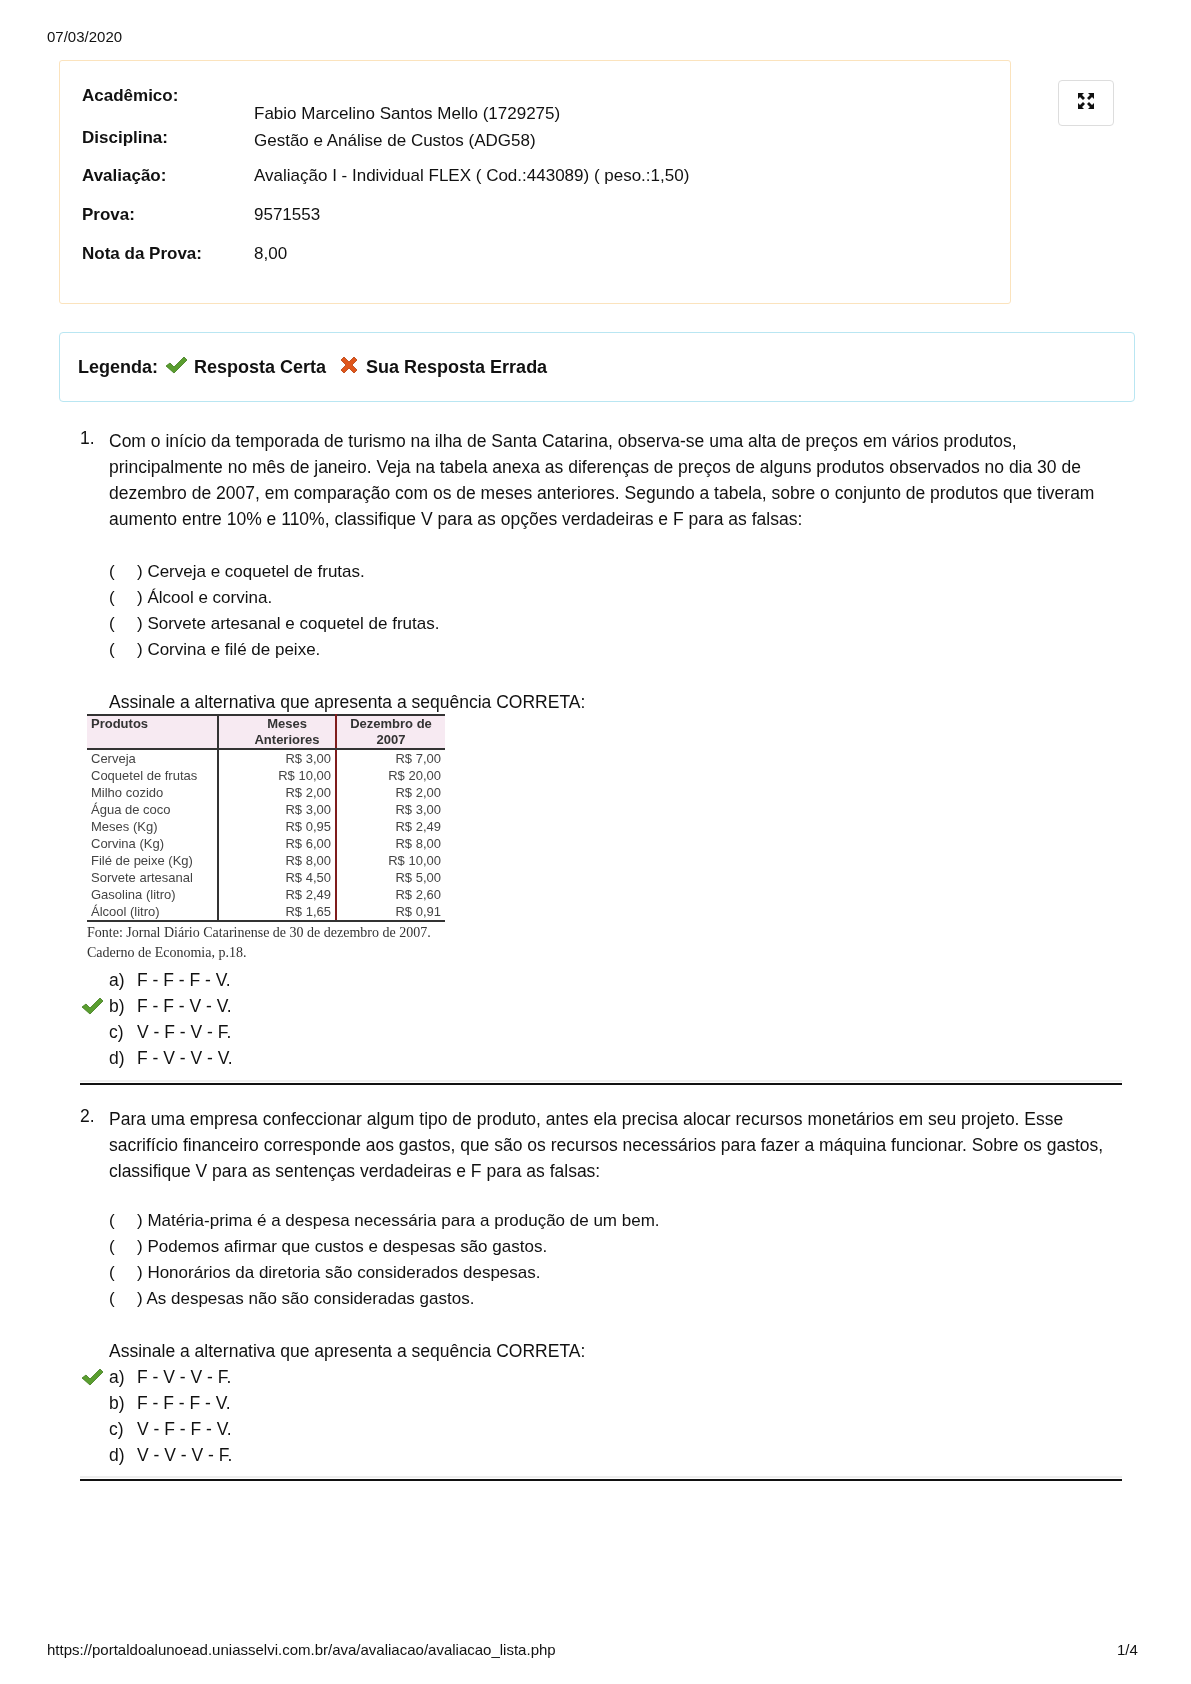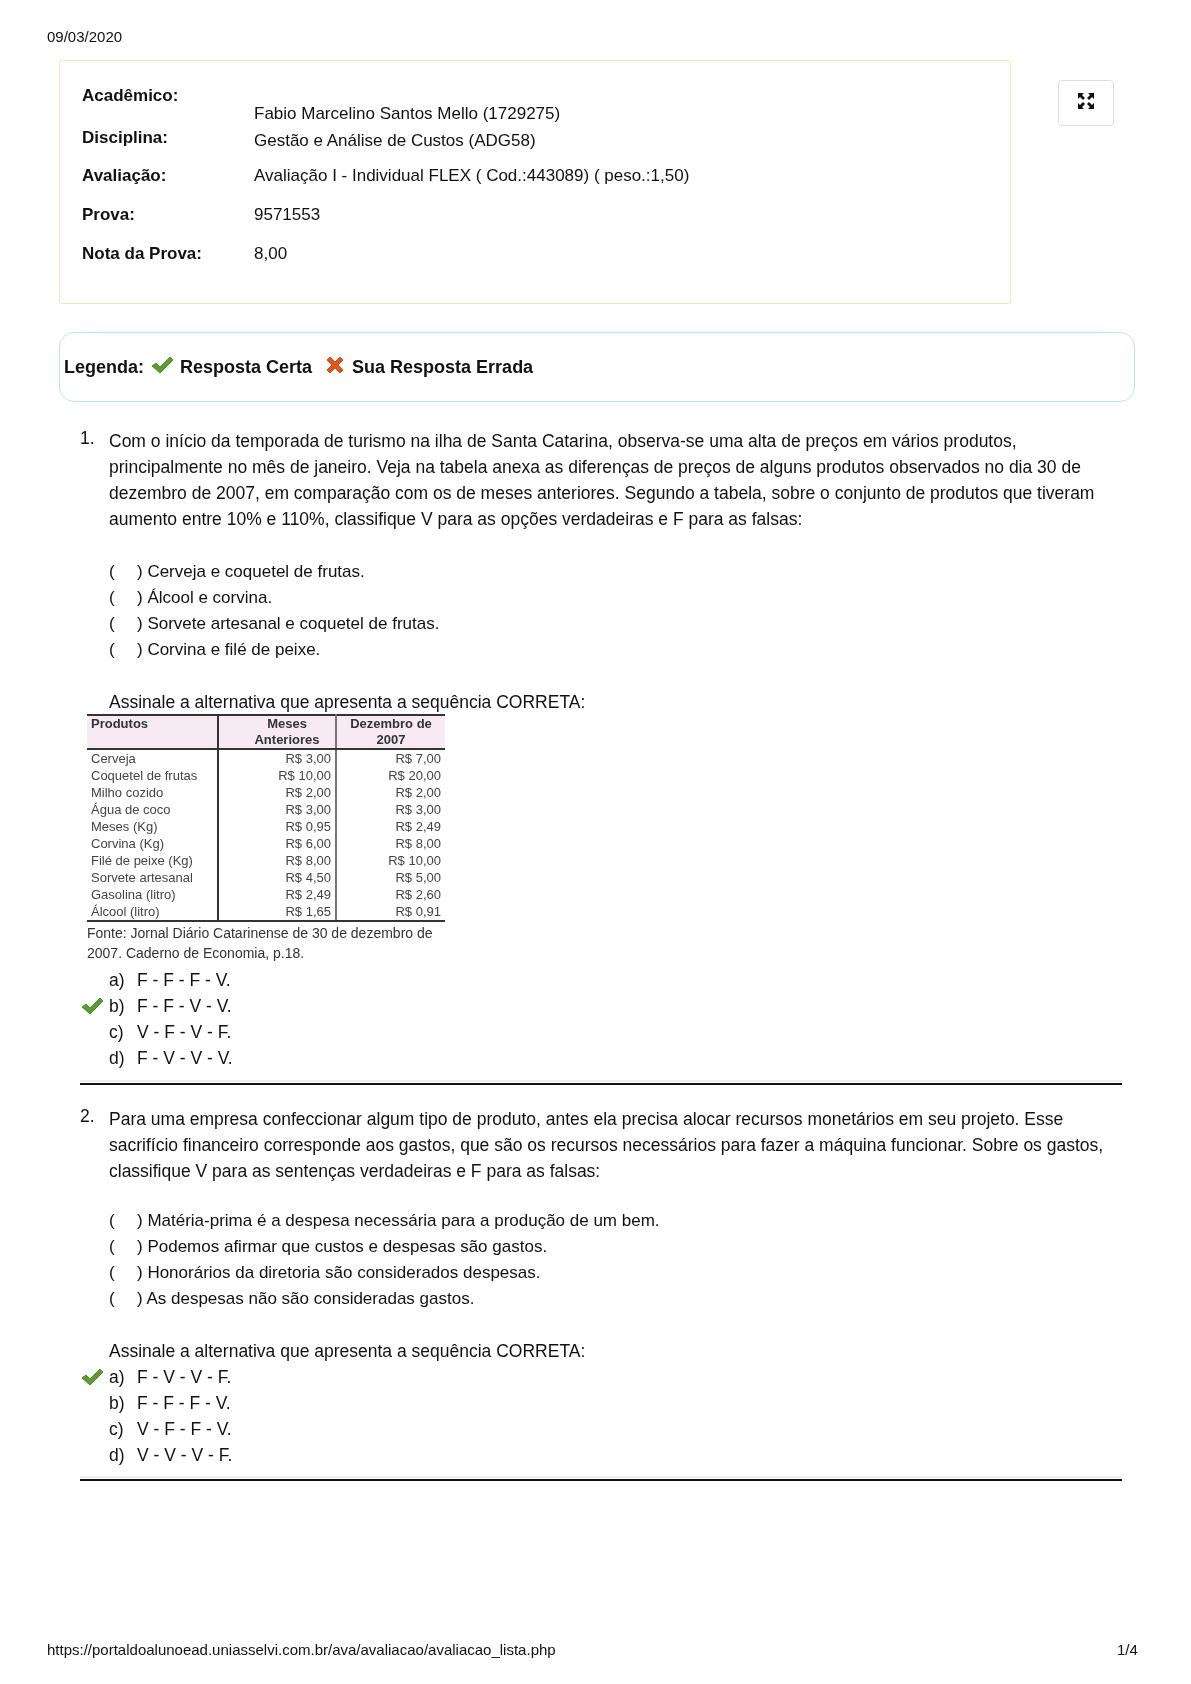--- a/index.html
+++ b/index.html
@@ -25,22 +25,22 @@
 
   .expand-btn {
     position:absolute; left:1058px; top:80px; width:56px; height:46px;
     border:1.5px solid #ddd; border-radius:4px; box-sizing:border-box;
     display:flex; align-items:center; justify-content:center; background:#fff;
     cursor:pointer;
   }
 
   .legend-box {
     position:absolute; left:59px; top:332px; width:1076px; height:70px;
-    border:1px solid #b9e6f2; border-radius:15px; box-sizing:border-box;
-    display:flex; align-items:center; padding-left:4px;
+    border:1px solid #b9e6f2; border-radius:4px; box-sizing:border-box;
+    display:flex; align-items:center; padding-left:18px;
     font-size:18px; font-weight:bold;
   }
   .legend-box .icon { display:inline-block; margin:0 6px 0 6px; vertical-align:middle; }
   .q-num { position:absolute; left:80px; font-size:17.5px; }
   .q-body { position:absolute; left:109px; width:1015px; font-size:17.5px; line-height:26px; }
   .stmt { position:absolute; left:109px; font-size:17px; white-space:nowrap; }
   .stmt .paren { display:inline-block; width:28px; }
   .assinale { position:absolute; left:109px; font-size:17.5px; }
   .opt { position:absolute; left:109px; font-size:17.5px; white-space:nowrap; }
   .opt .letter { display:inline-block; width:28px; }
@@ -57,37 +57,37 @@
   }
   table.prices th {
     background:#f7eaf2; color:#333; font-weight:bold; font-size:13px;
     padding:0 4px; line-height:16px; text-align:center;
     border-top:2px solid #333; border-bottom:2px solid #333;
   }
   table.prices td { padding:0 4px; line-height:17px; }
   table.prices td.num { text-align:right; }
   table.prices th.c1, table.prices td.c1 { border-right:2px solid #333; width:122px; text-align:left; }
   table.prices th.c1 { }
-  table.prices th.c2, table.prices td.c2 { border-right:2px solid #737373; width:88px;padding-left:24px; }
+  table.prices th.c2, table.prices td.c2 { border-right:2px solid #7f1d1d; width:88px;padding-left:24px; }
   table.prices td.c3 { width:100px; }
   table.prices tr.last td { border-bottom:2px solid #333; }
   .fonte {
     position:absolute; left:87px; top:923px; width:360px;
-    font-family:Liberation Sans, sans-serif; font-size:14px; line-height:20px; color:#333;
+    font-family:Liberation Serif, serif; font-size:14px; line-height:20px; color:#333;
   }
 
   .footer { position:absolute; top:1641px; font-size:15px; }
   .footer.url { left:47px; }
   .footer.page { left:1117px; }
 </style>
 </head>
 <body>
 
 <div class="print-header">
-  <span class="date">09/03/2020</span>
+  <span class="date">07/03/2020</span>
 </div>
 
 <div class="info-box">
   <div class="info-row" style="top:25px;">
     <span class="lbl">Acadêmico:</span>
     <span class="val" style="top:18px;">Fabio Marcelino Santos Mello (1729275)</span>
   </div>
   <div class="info-row" style="top:67px;">
     <span class="lbl">Disciplina:</span>
     <span class="val" style="top:3px;">Gestão e Análise de Custos (ADG58)</span>

